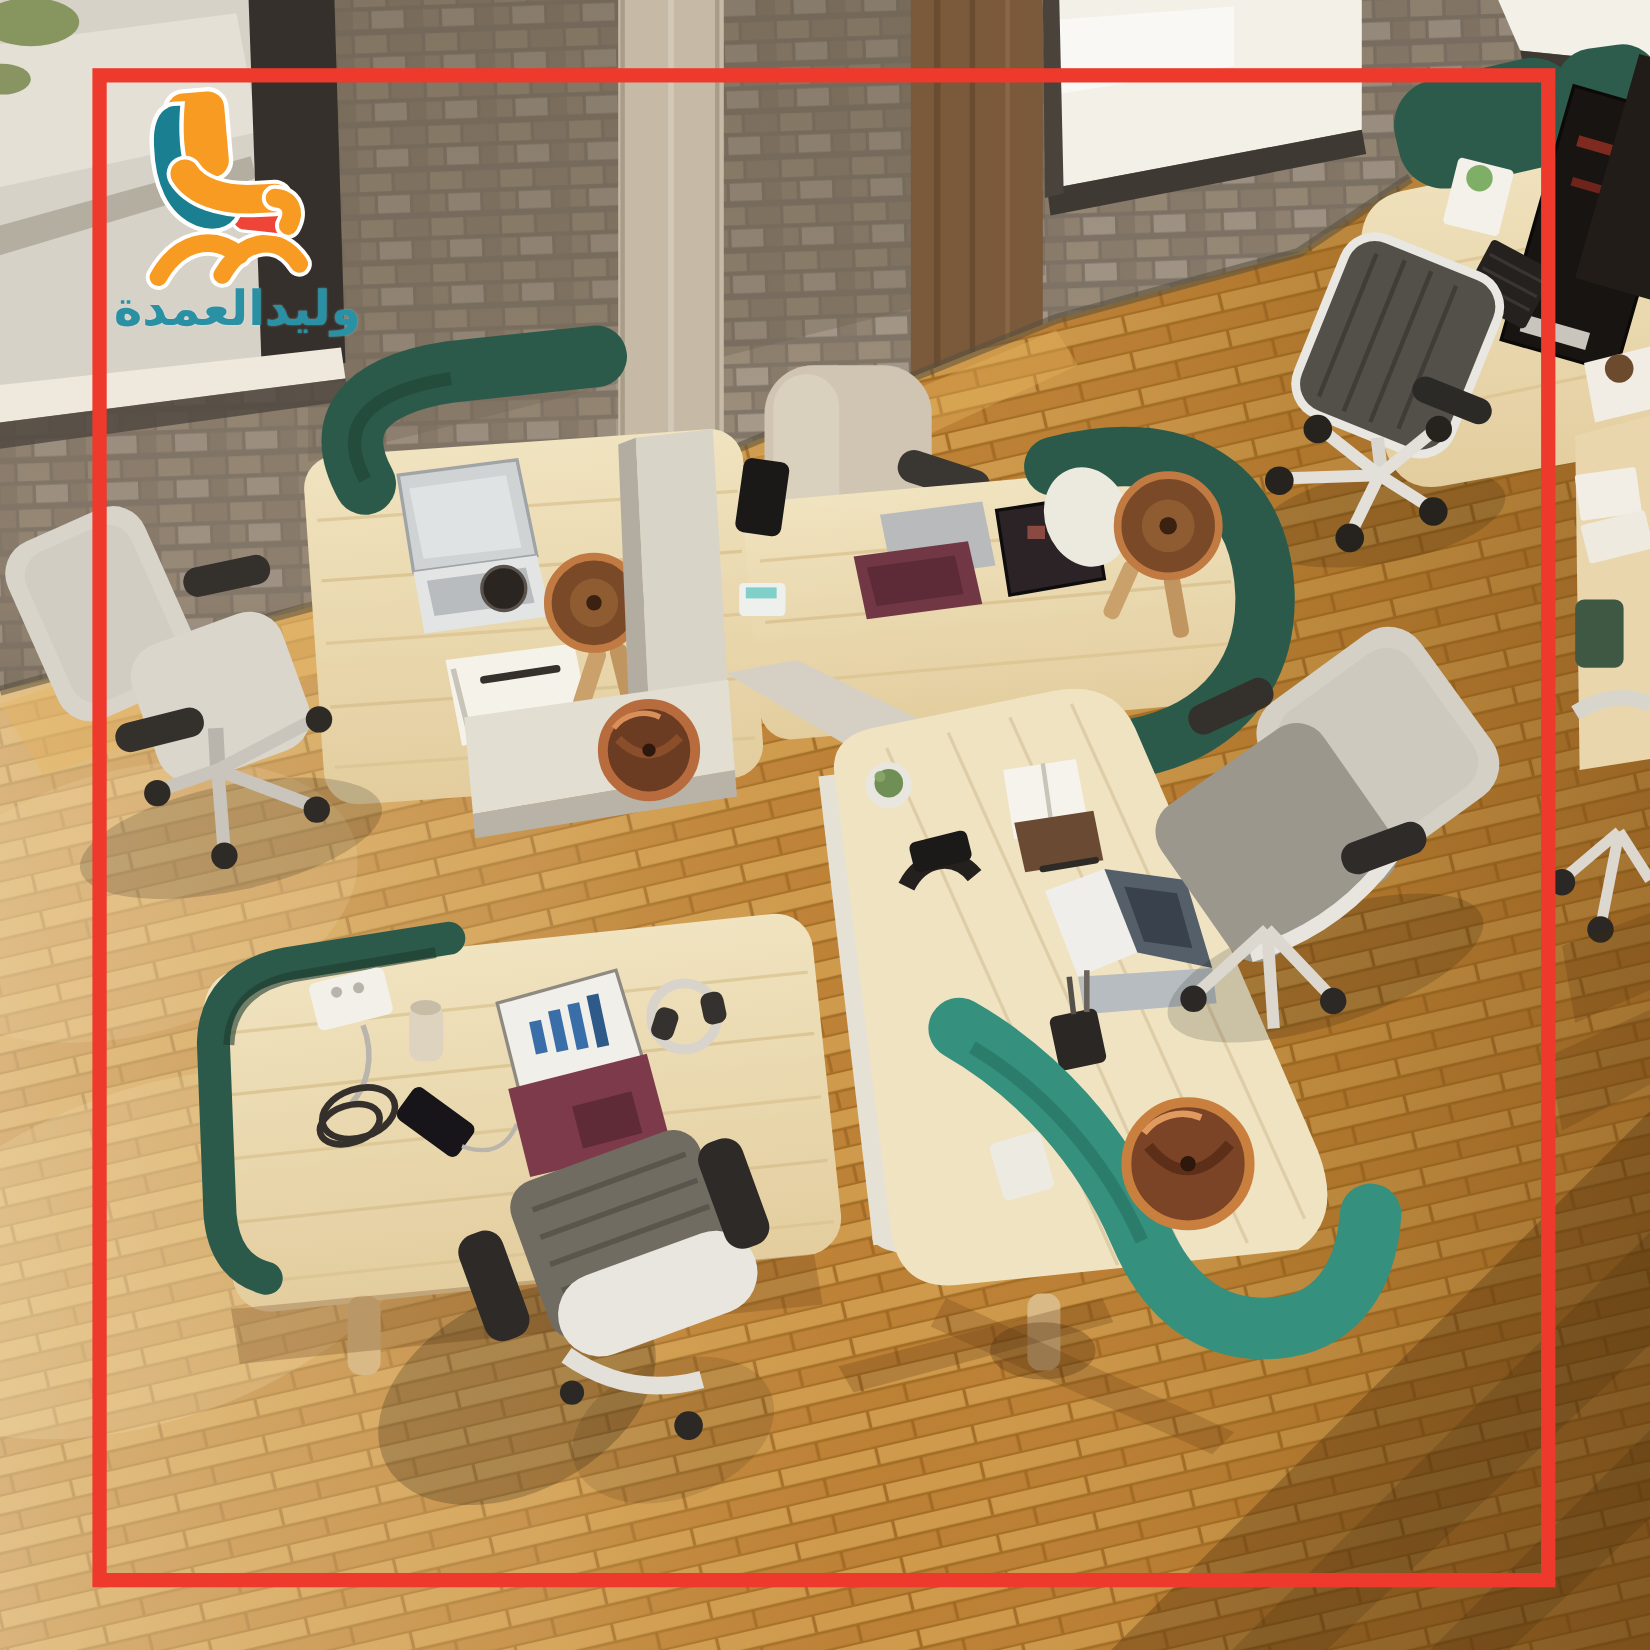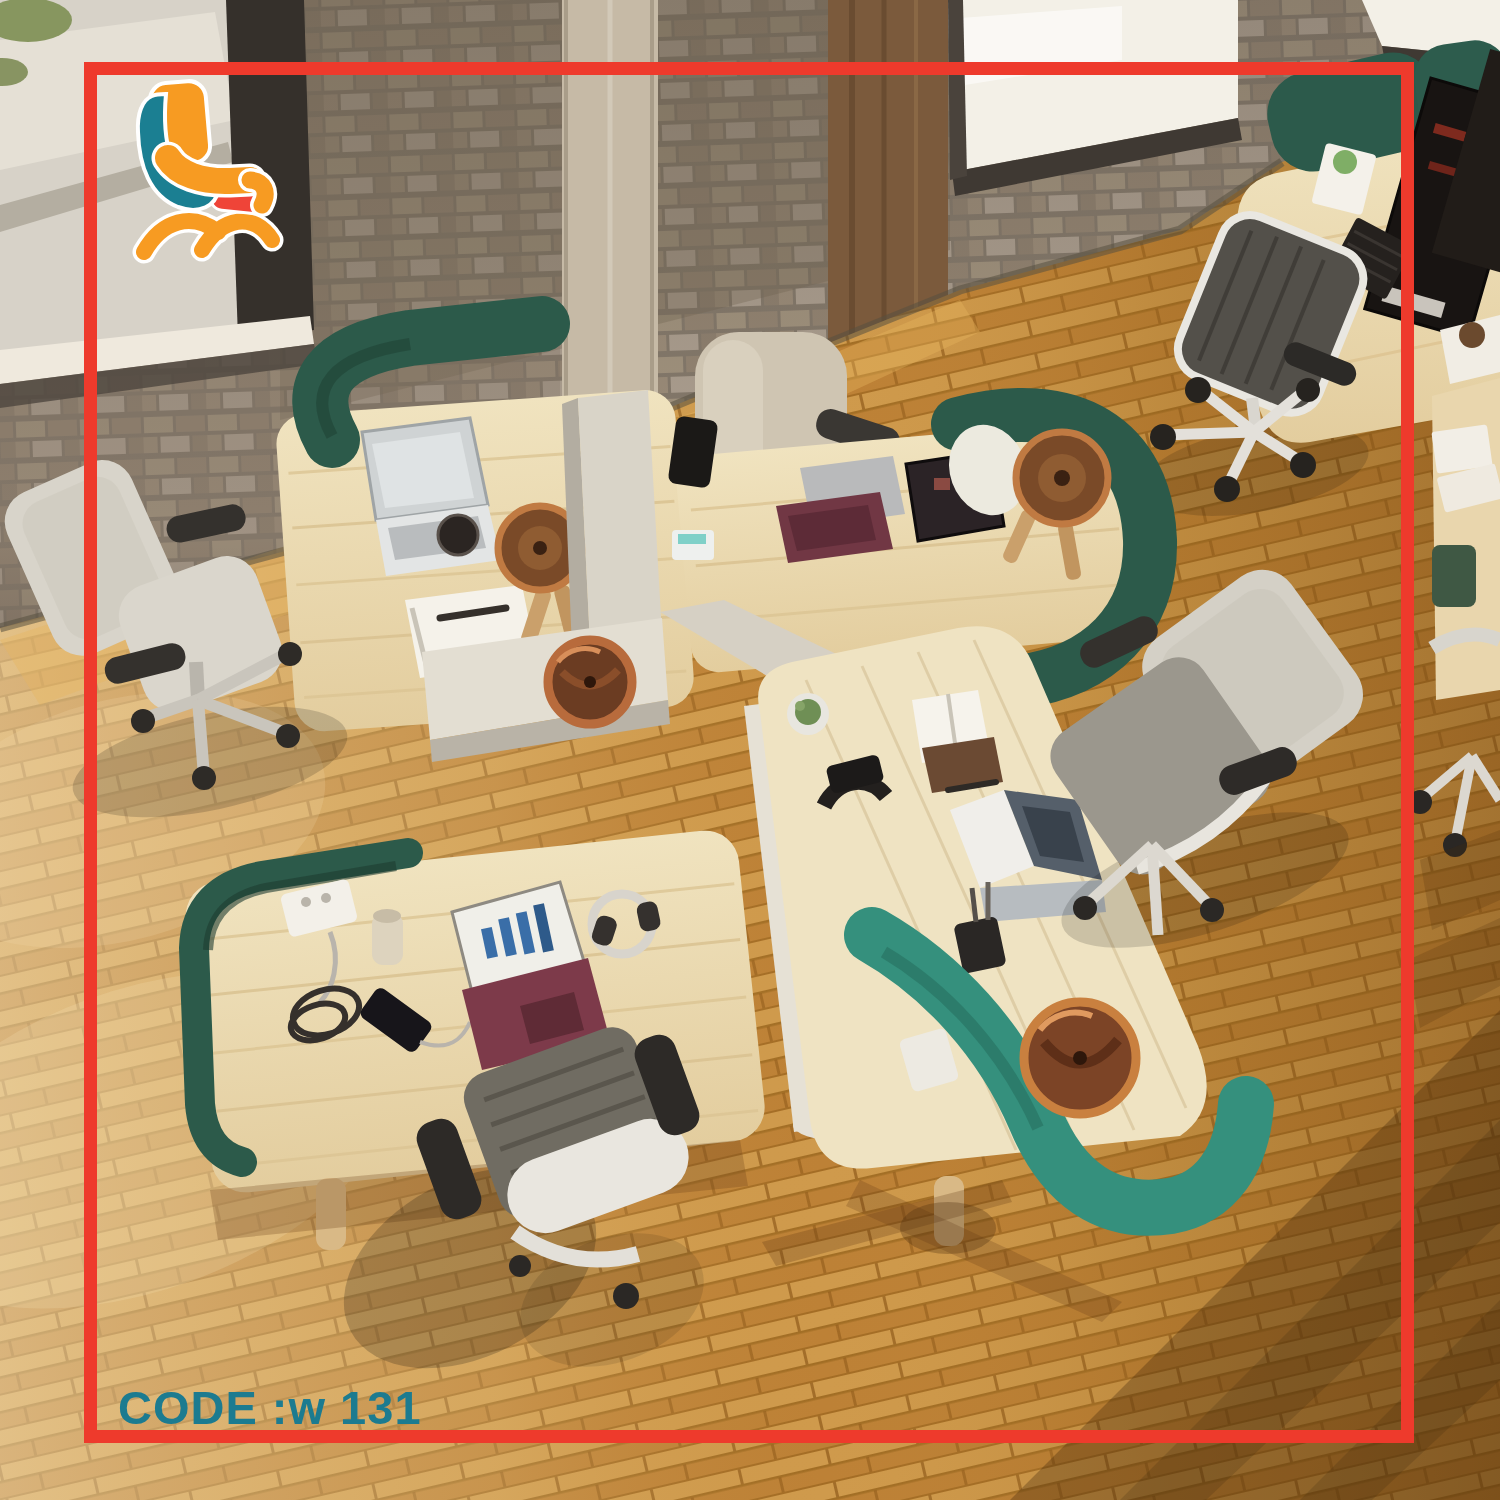--- a/index.html
+++ b/index.html
@@ -452,17 +452,17 @@
       <rect x="30" y="8" width="56" height="82" rx="17" class="f-orange" fill="#f79b22" stroke="#fff" stroke-width="4" transform="rotate(-5 58 49)"></rect>
 
       <path d="M 30,22 C 20,26 15,40 16,58 C 17,92 28,122 56,133 C 78,141 94,131 96,117
                C 97,108 90,102 80,104 C 66,107 54,99 49,84 C 43,66 42,42 44,20 C 39,20 34,20 30,22 Z" class="f-teal" fill="#1b7f92" stroke="#fff" stroke-width="4"></path>
 
       <path d="M 46,84 C 56,100 80,108 108,107 L 128,106" fill="none" stroke="#fff" stroke-width="33" stroke-linecap="round"></path>
       <path d="M 46,84 C 56,100 80,108 108,107 L 128,106" fill="none" class="s-orange" stroke="#f79b22" stroke-width="26" stroke-linecap="round"></path>
       <path d="M 128,106 C 142,107 147,118 140,131" fill="none" stroke="#fff" stroke-width="24" stroke-linecap="round"></path>
       <path d="M 128,106 C 142,107 147,118 140,131" fill="none" class="s-orange" stroke="#f79b22" stroke-width="17" stroke-linecap="round"></path>
     </svg>
+    <div class="logo-text" dir="rtl">وليدالعمدة</div>
   </div>
 
-  <div class="code-text">CODE :w 131</div>
 
 </div>
 
 </body></html>

